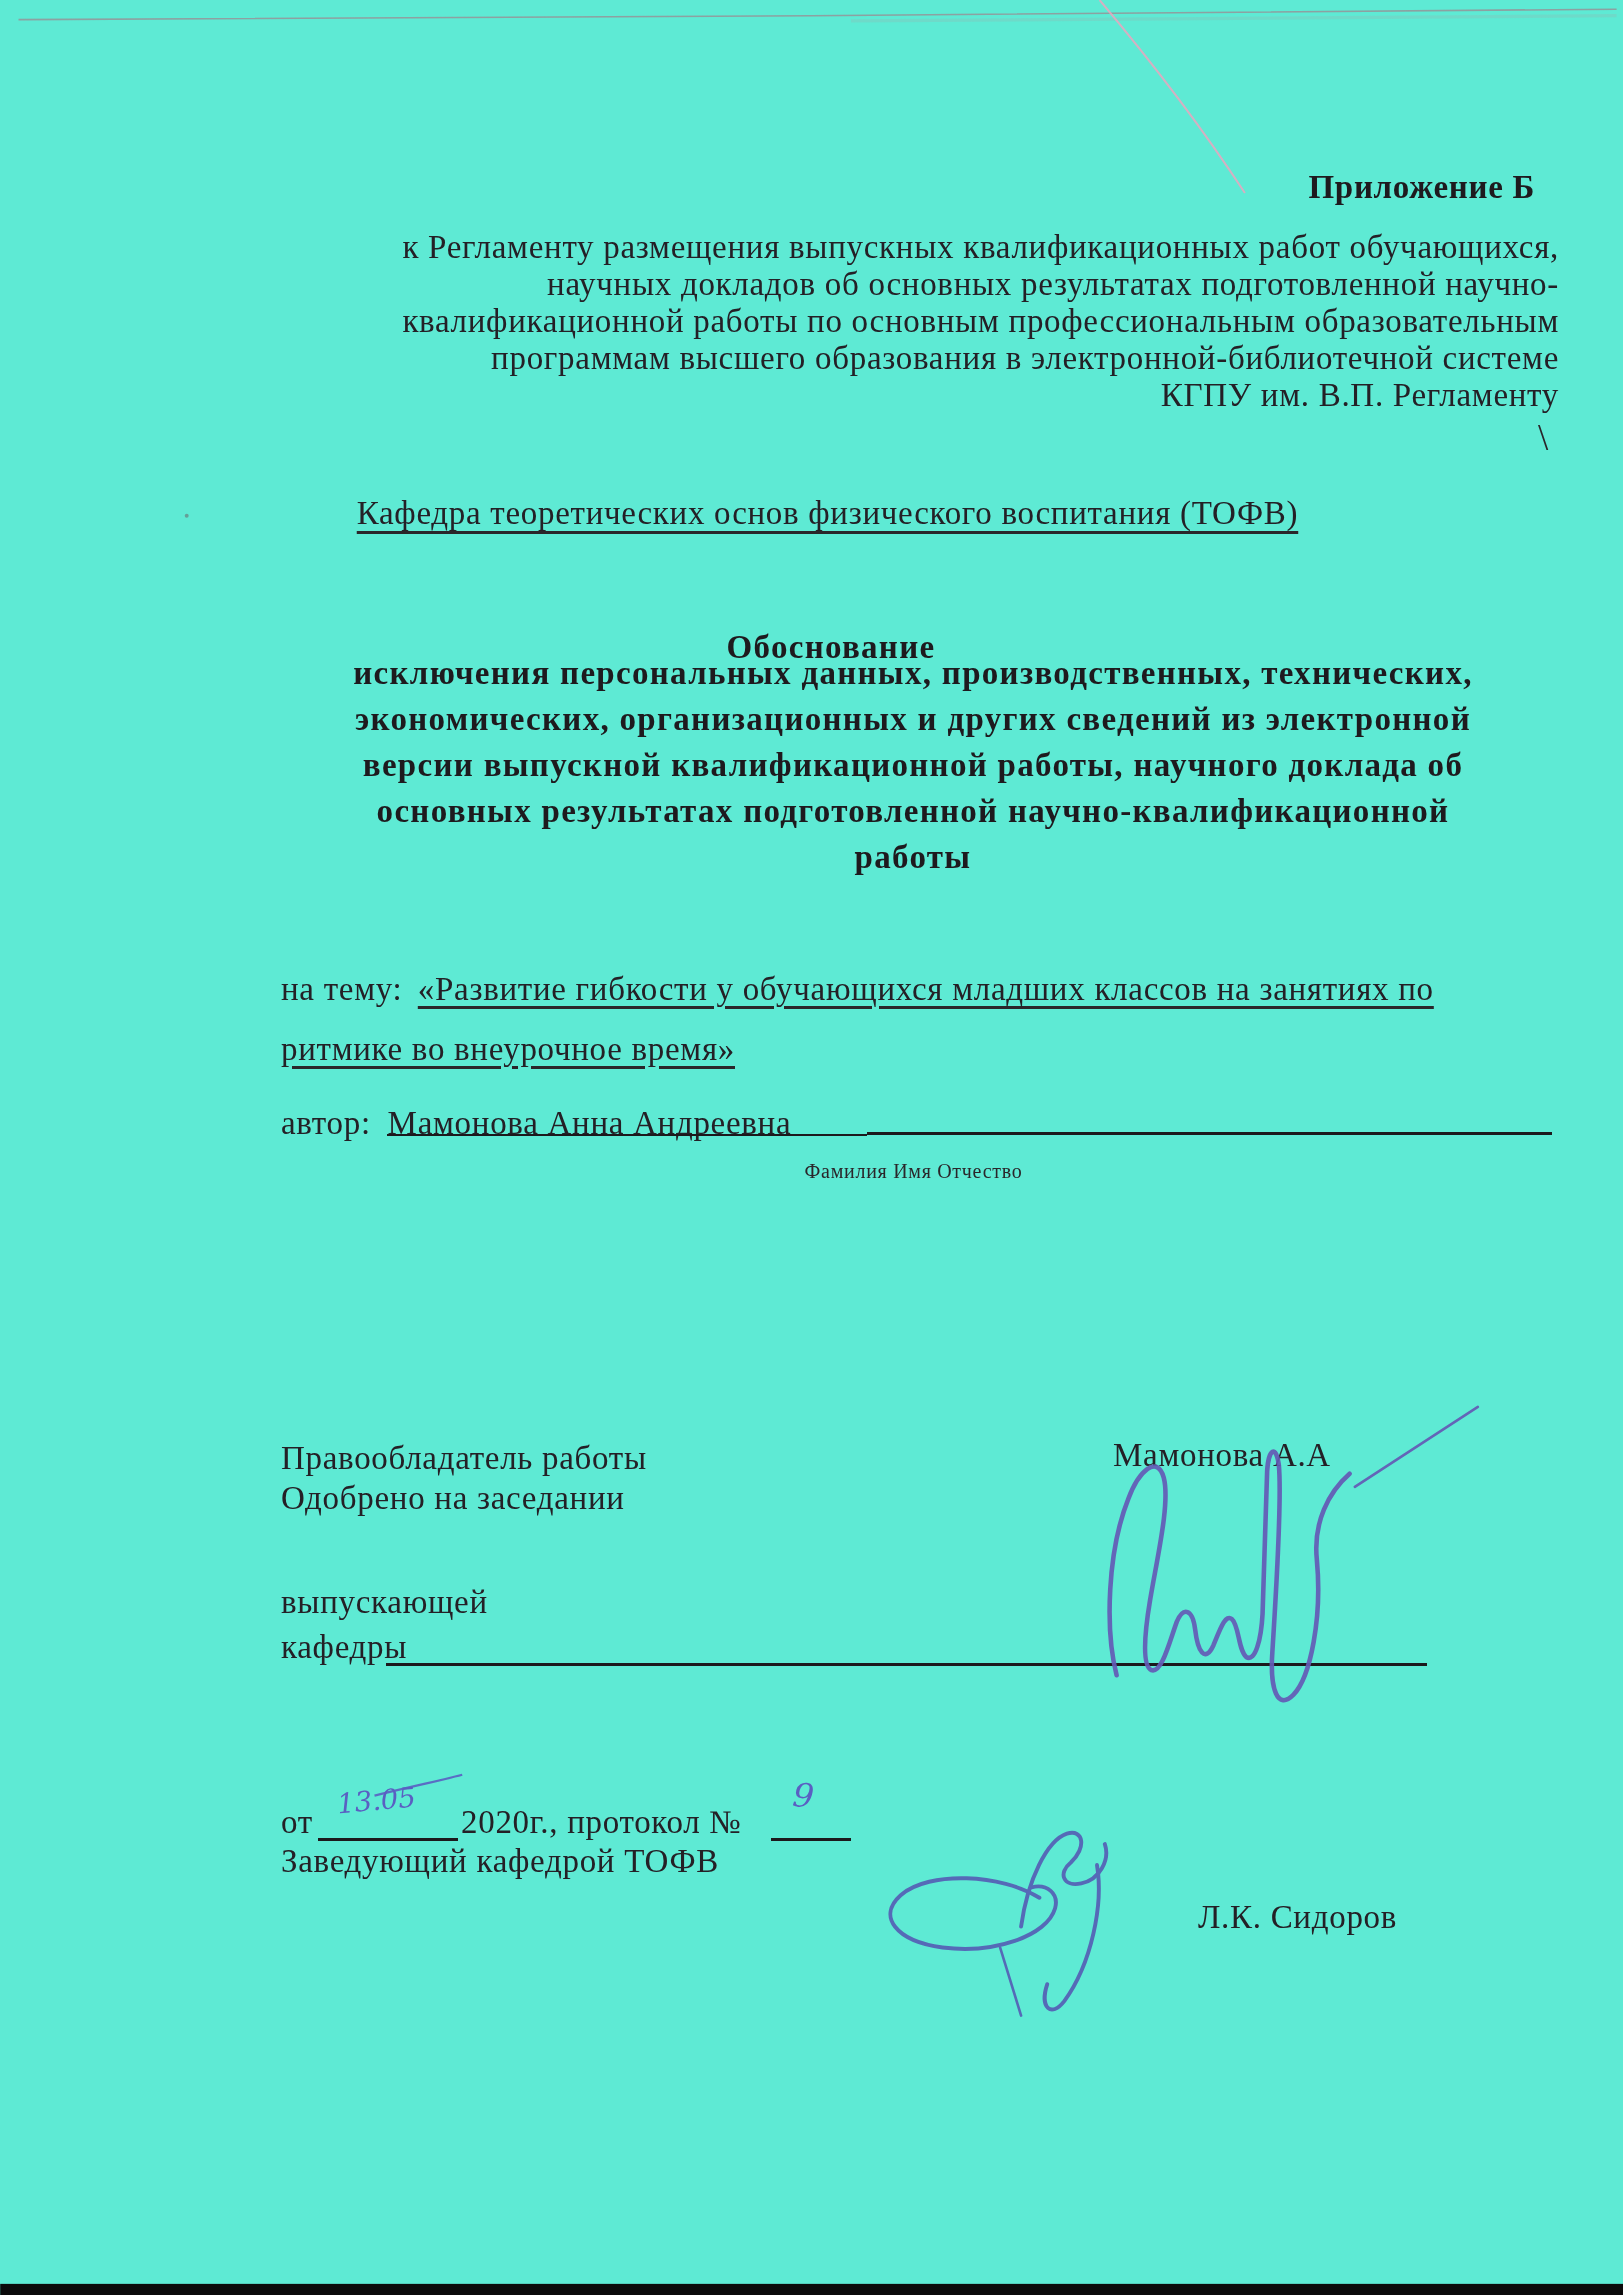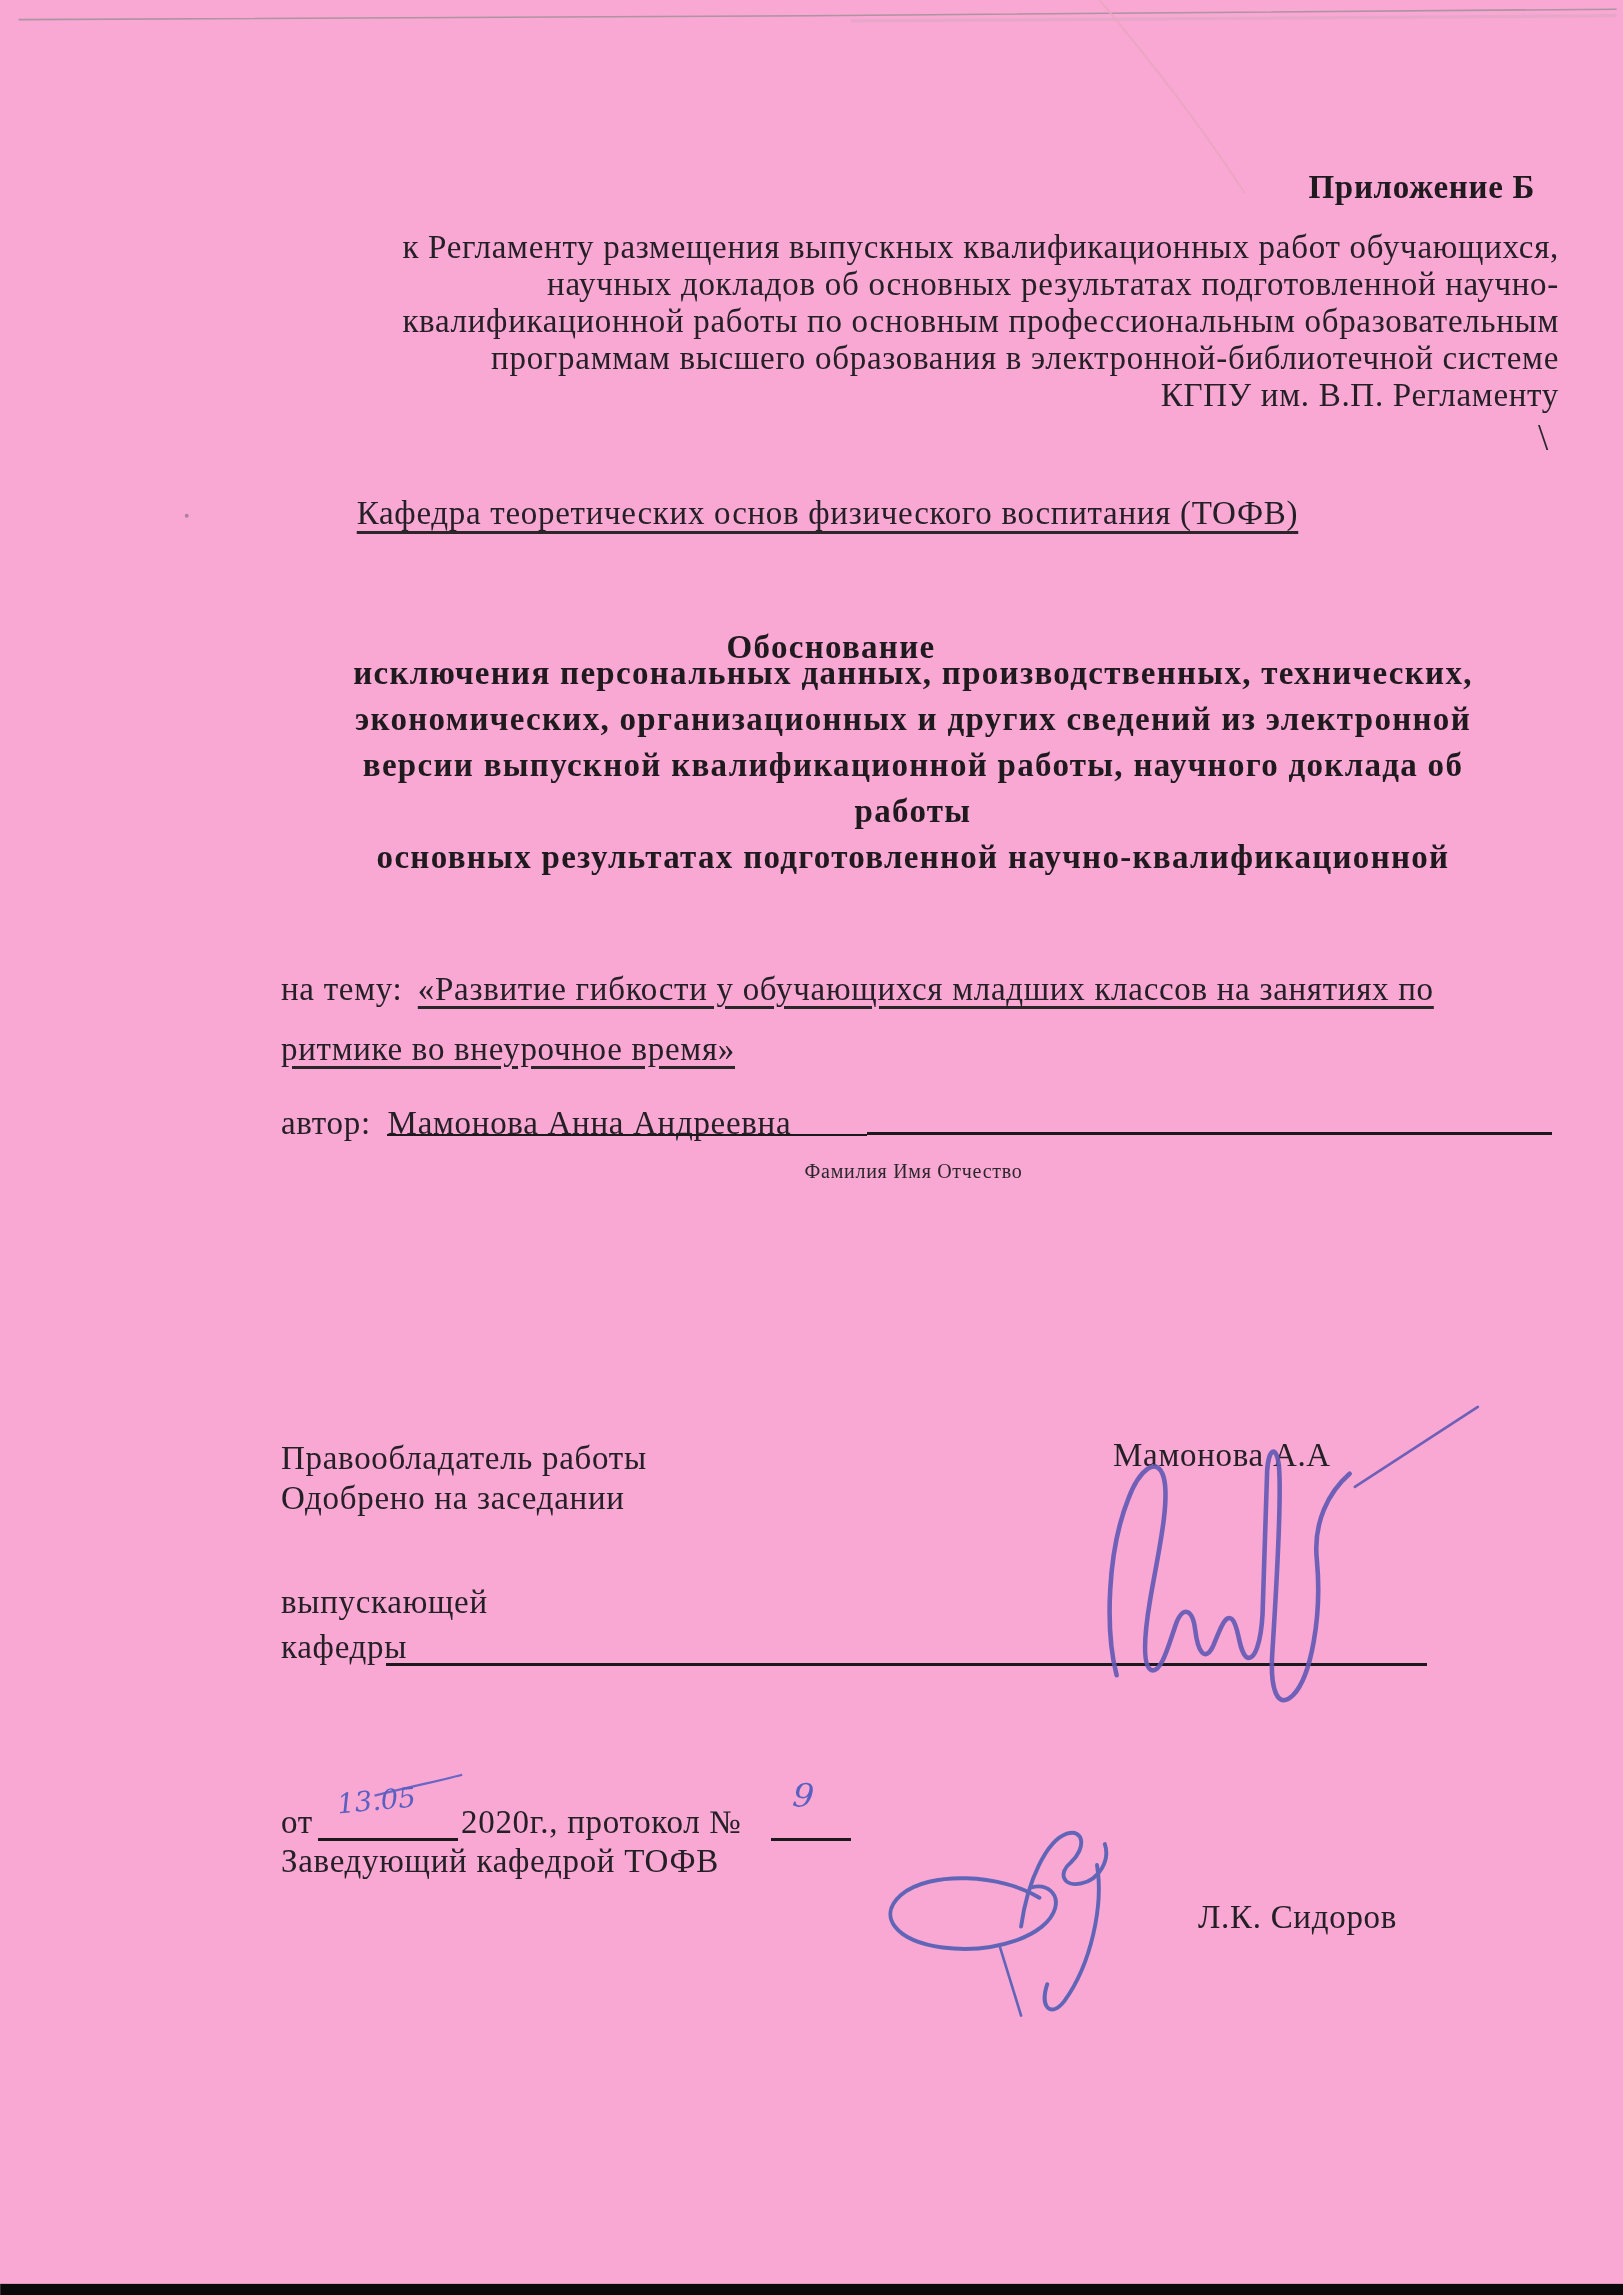--- a/index.html
+++ b/index.html
@@ -1,19 +1,19 @@
 <!DOCTYPE html>
 <html style="font-size:10.5px"><head>
 <meta charset="utf-8">
 <style>
   html,body{margin:0;padding:0;background:#e8e8e8;}
   .page{
     position:relative;
     width:1624px;height:2295px;
-    background:#f9a8d4;
+    background:#5eead4;
     overflow:hidden;
     font-family:"Liberation Serif","DejaVu Serif",serif;
     color:#242026;
   }
   .abs{position:absolute;}
   .body-text{font-size:33px;letter-spacing:0.7px;line-height:1.15;white-space:nowrap;}
   .bold{font-weight:bold;color:#1e1a1e;}
   .small-label{font-size:20px;letter-spacing:0.7px;color:#2a262a;}
   .para{font-size:33px;letter-spacing:0.7px;line-height:37px;text-align:right;color:#242026;}
   .title-block{font-size:33px;font-weight:bold;letter-spacing:1.3px;line-height:46px;text-align:center;color:#1e1a1e;}
@@ -43,22 +43,22 @@
   <div class="abs" style="top:495px;left:255px;width:1145px;text-align:center;">
     <span class="body-text u-head">Кафедра теоретических основ физического воспитания (ТОФВ)</span>
   </div>
 
   <div class="abs title-block" style="top:624px;left:242px;width:1178px;">Обоснование</div>
 
   <div class="abs title-block" style="top:650px;left:255px;width:1316px;">
     <div>исключения персональных данных, производственных, технических,</div>
     <div>экономических, организационных и других сведений из электронной</div>
     <div>версии выпускной квалификационной работы, научного доклада об</div>
+    <div>основных результатах подготовленной научно-квалификационной</div>
     <div>работы</div>
-    <div>основных результатах подготовленной научно-квалификационной</div>
   </div>
 
   <div class="abs body-text" style="top:971px;left:281px;">
     <span>на тему:</span>
     <span class="u-topic" style="margin-left:6.5px;">«Развитие гибкости у обучающихся младших классов на занятиях по</span>
   </div>
   <div class="abs body-text" style="top:1031px;left:281px;">
     <span class="u-topic">ритмике во внеурочное время»</span>
   </div>
 

